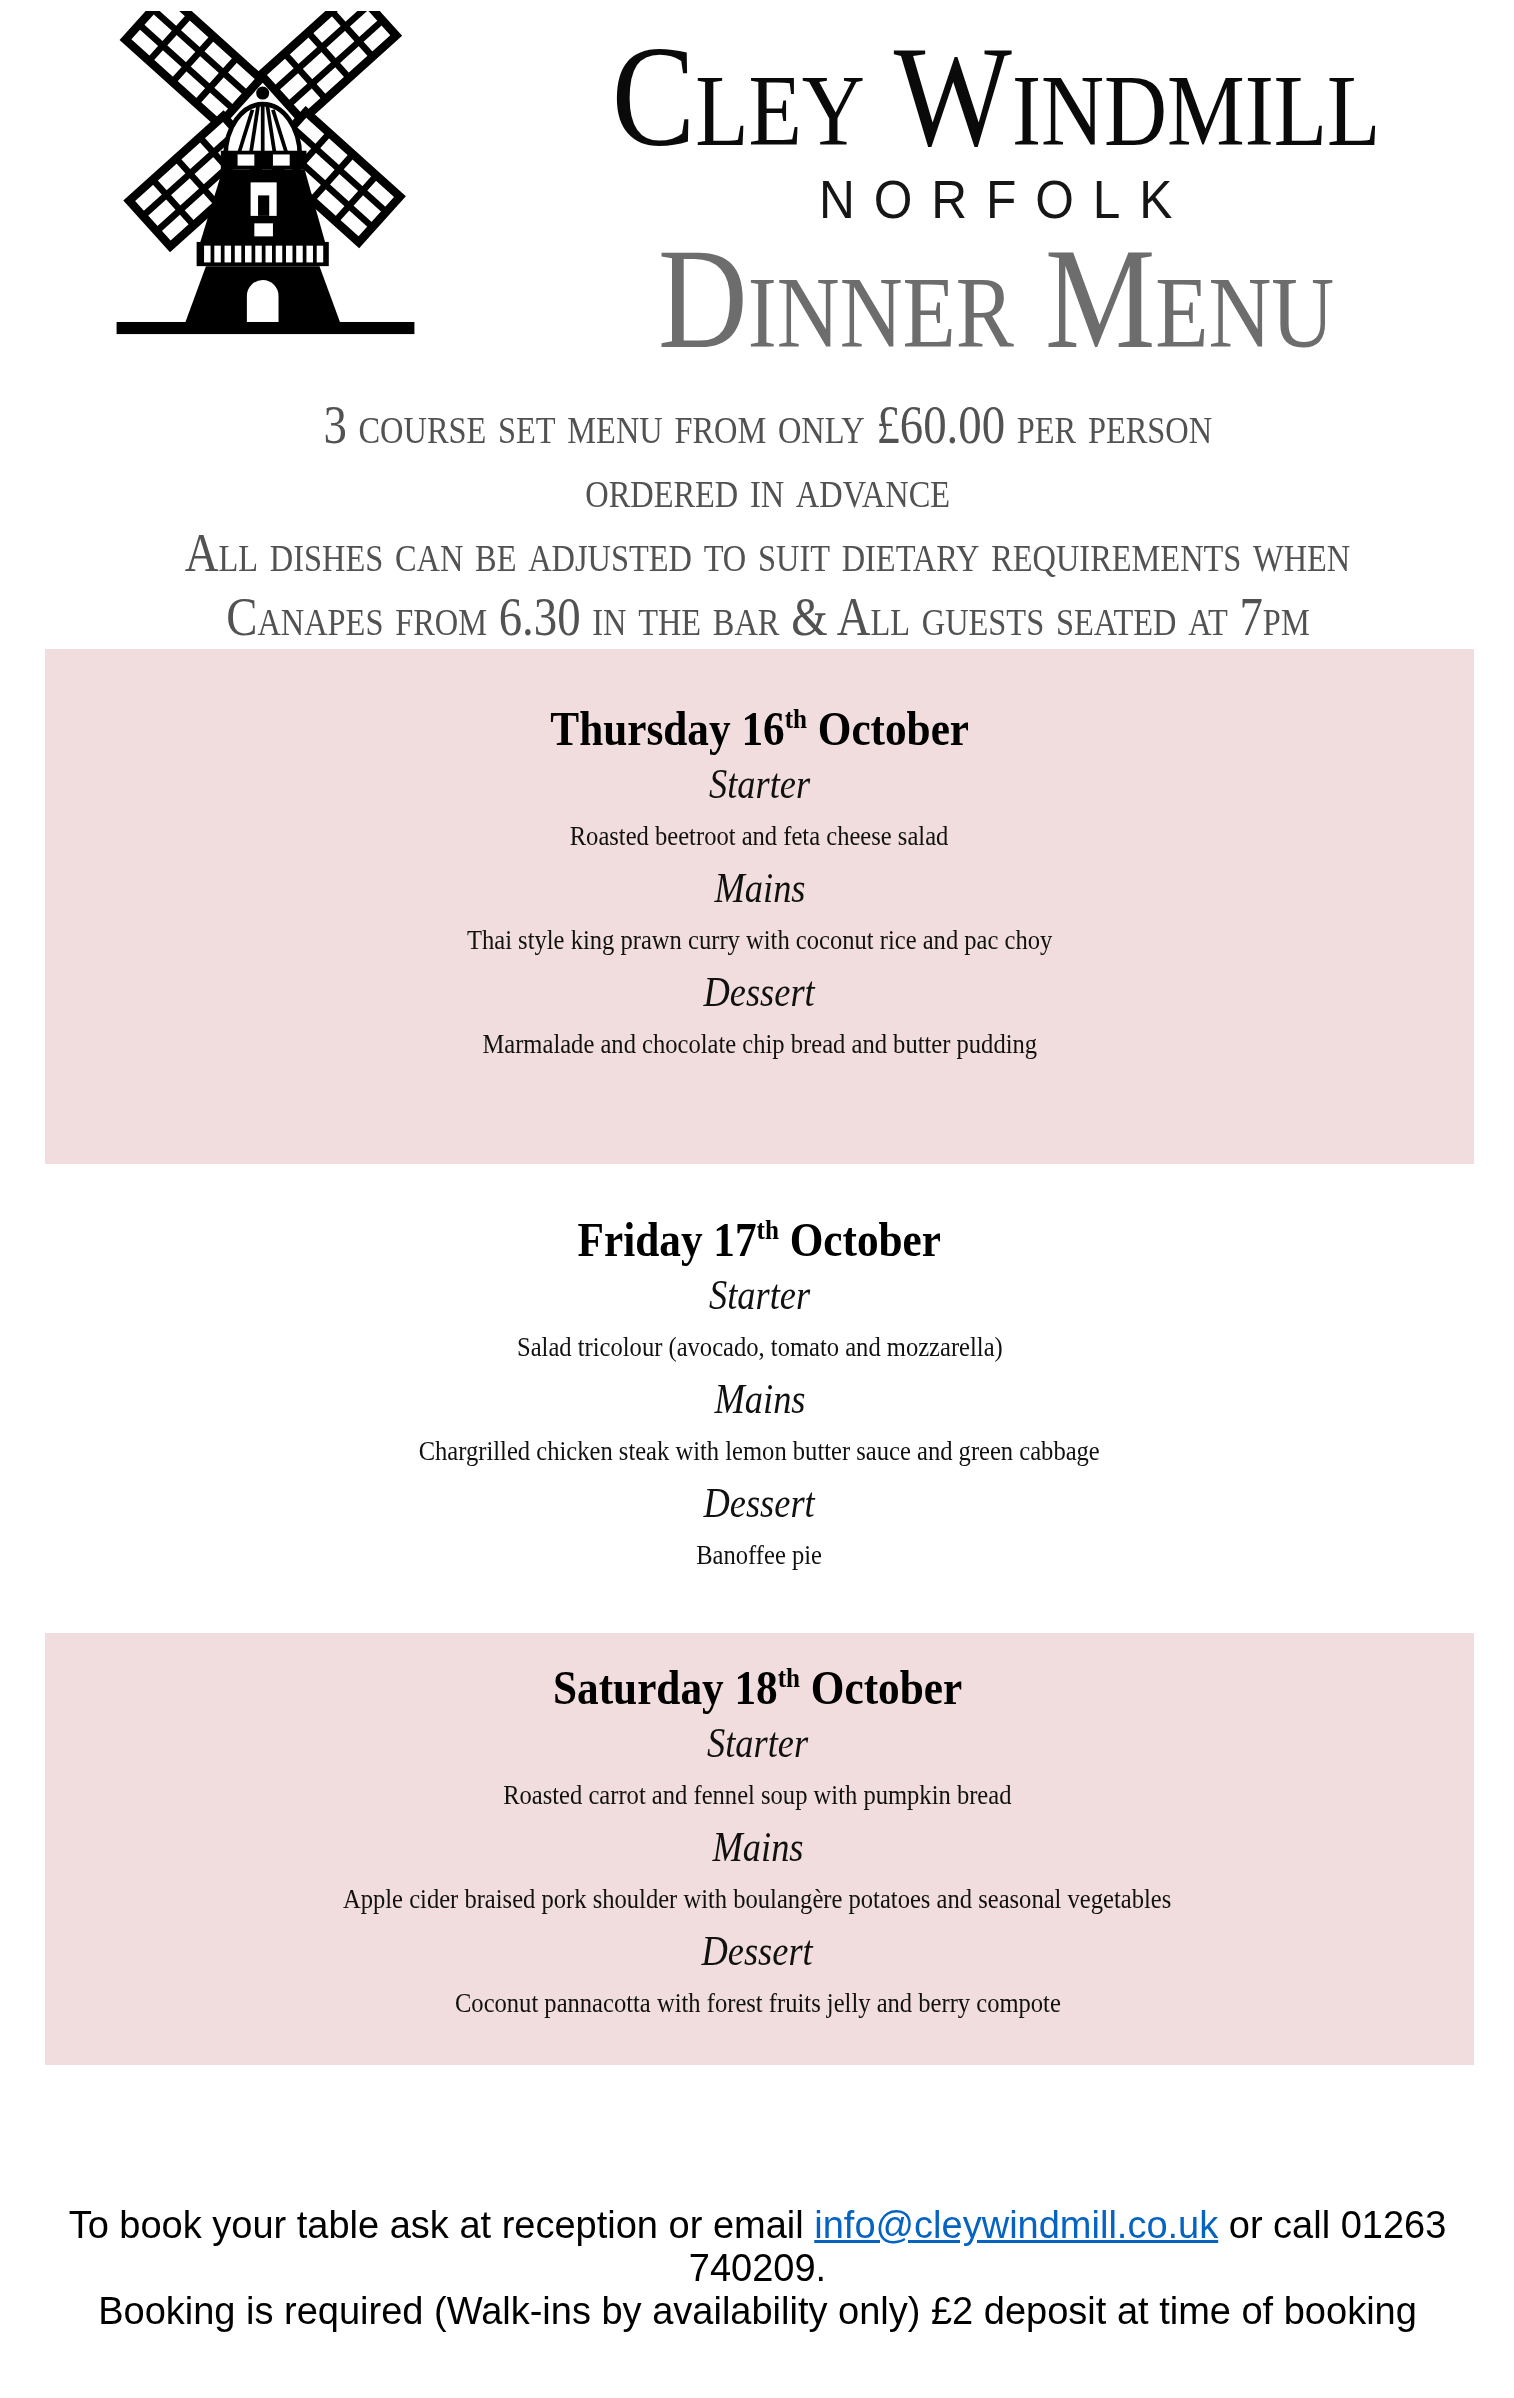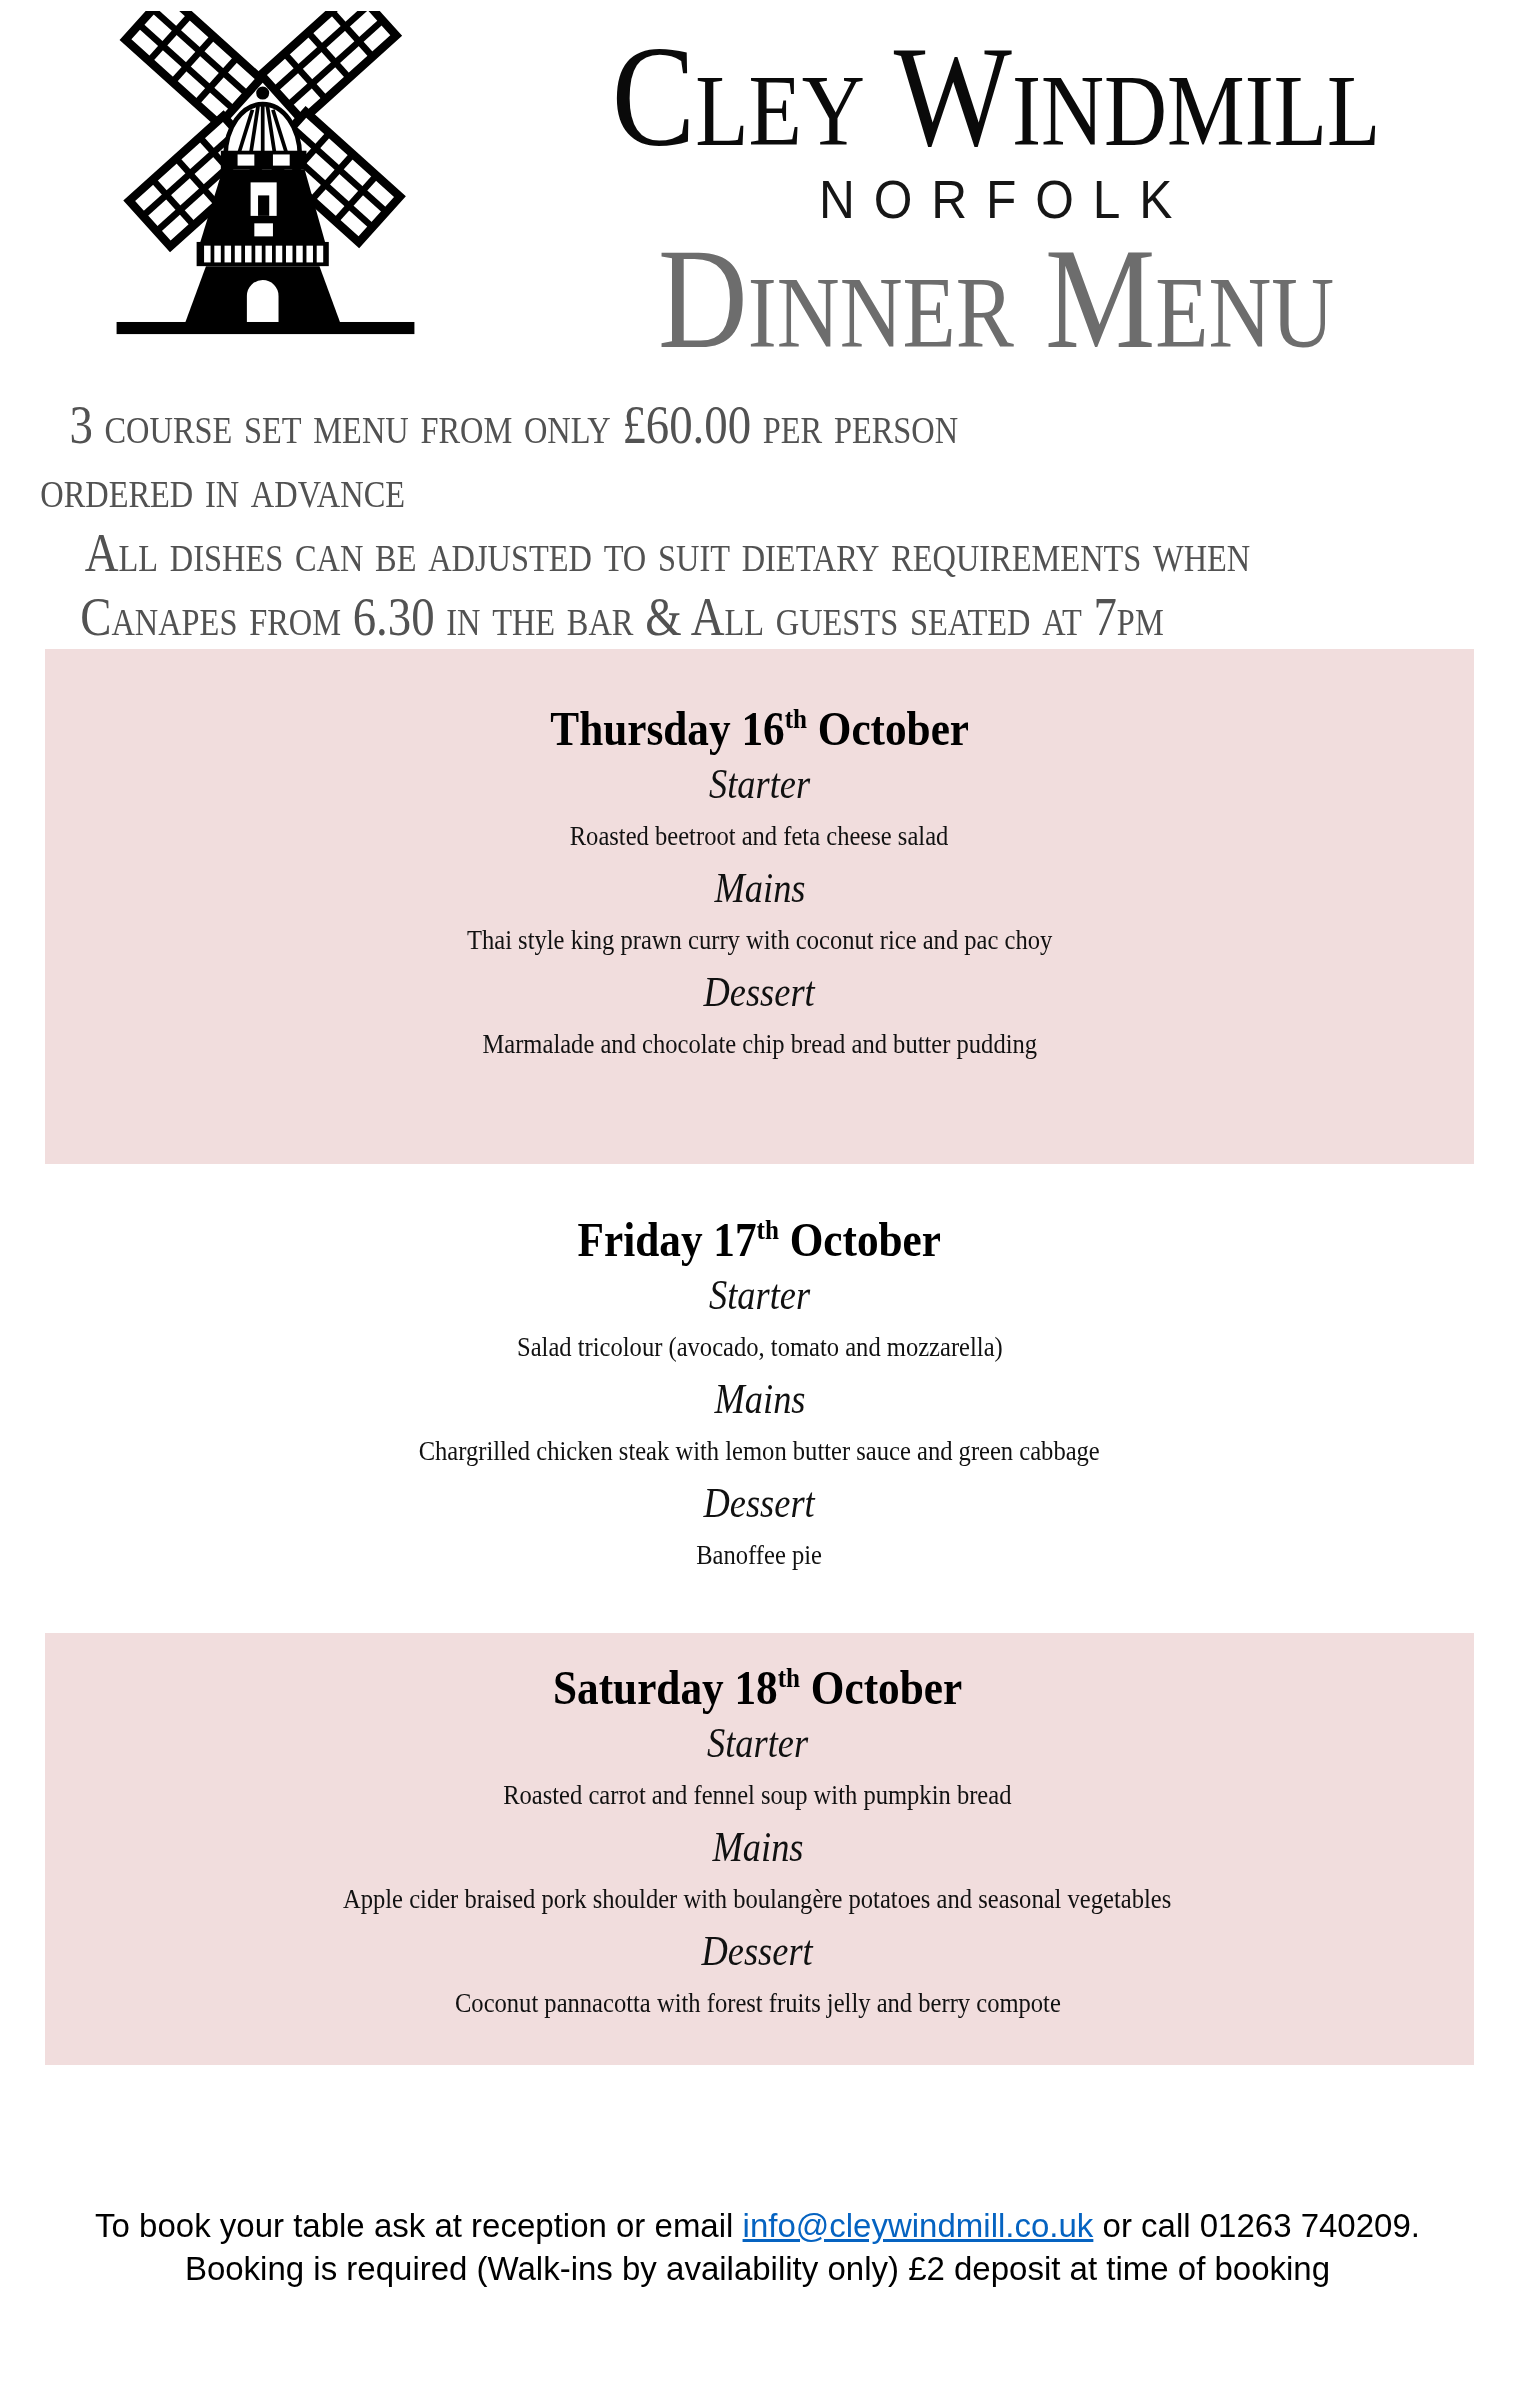--- a/index.html
+++ b/index.html
@@ -38,21 +38,21 @@
   .norfolk .cond { transform: scale(0.92, 1); letter-spacing: 0.38em; padding-left: 0.38em; white-space: nowrap; }
 
   .menu-title {
     margin: 0;
     font-size: 141px; line-height: 139px; font-weight: normal;
     font-variant: small-caps; color: var(--title-gray, #6d6d6d);
   }
   .menu-title .cond { transform: scale(0.88, 1.02); white-space: nowrap; }
 
   
-  .intro { margin-top: 32px; text-align: left; color: var(--intro-gray, #525252); font-variant: small-caps; font-size: 52px; padding-left: 20px; }
+  .intro { margin-top: 32px; text-align: center; color: var(--intro-gray, #525252); font-variant: small-caps; font-size: 52px; padding-left: 20px; }
   .intro .line { line-height: 64px; }
   .intro .cond { transform: scale(0.90, 1.06); white-space: nowrap; }
 
   
   .day { margin: 0 41px 0 45px; text-align: center; }
   .day.highlight { background: var(--highlight-bg, #f1dddd); }
   .day--thu { padding: 51px 0 94px 0; }
   .day--fri { padding: 47px 0 0 0; background: transparent; }
   .day--sat { margin-top: 52px; padding: 26px 4px 36px 0; }
 
@@ -61,21 +61,21 @@
   .day-title sup { font-size: 0.58em; line-height: 0; }
 
   .course-label { font-size: 40px; line-height: 52px; font-style: italic; }
   .course-item  { font-size: 27px; line-height: 52px; }
   .course-label .cond, .course-item .cond { transform: scale(0.91, 1.05); max-width: 1424px; }
 
   
   .footer {
     margin-top: 139px; text-align: center;
     font-family: "Liberation Sans", sans-serif;
-    font-size: 33px; line-height: 43px; color: #000;
+    font-size: 38px; line-height: 43px; color: #000;
   }
   .footer a { color: var(--link-blue, #0563c1); text-decoration: underline; }
 </style>
 </head>
 <body>
 
 <div class="header">
   <div class="logo-wrap">
     <svg viewBox="0 0 332 350">
 

